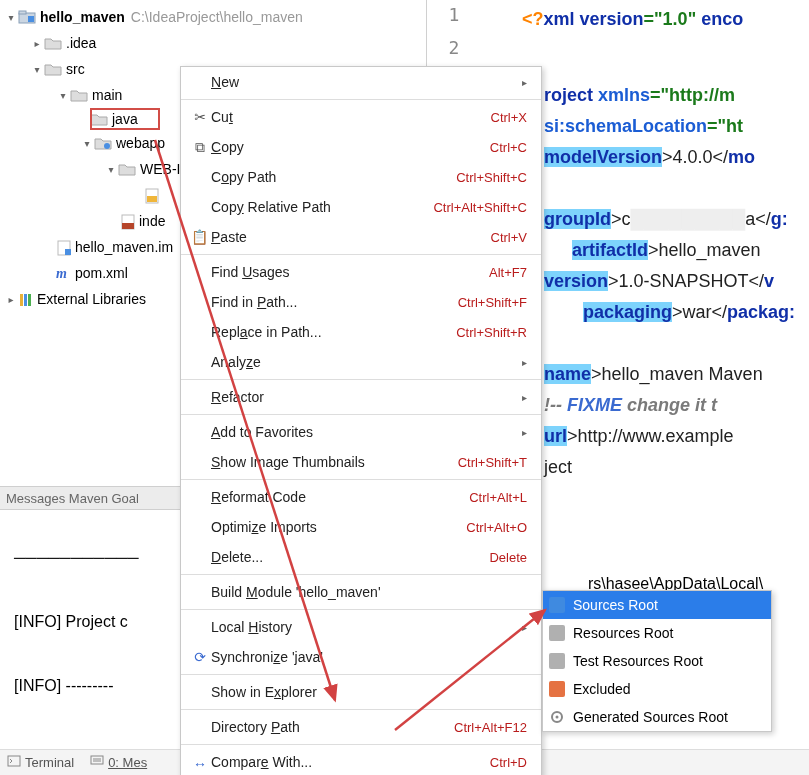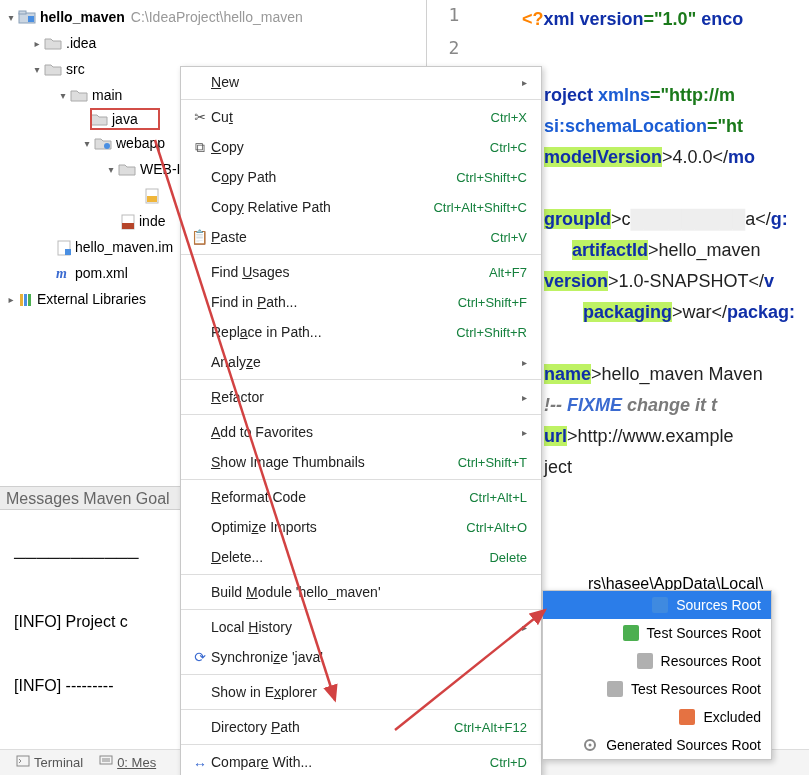--- a/index.html
+++ b/index.html
@@ -19,47 +19,47 @@
     .gutter { position: absolute; left: 426px; top: 0; width: 55px; height: 470px; border-left: 1px solid #d0d0d0; background: #fff; }
     .gutter-line { height: 33px; text-align: center; color: #888; font-family: Consolas, monospace; font-size: 18px; padding-top: 4px; }
     .code { position: absolute; left: 500px; top: 0; right: 0; font-family: Consolas, "Courier New", monospace; font-size: 18px; line-height: 31px; white-space: pre; color: #222; }
     .code .pi { color: #ff8300; font-weight: bold; }
     .code .gr { color: #1b7a1b; font-weight: bold; }
     .code .bl { color: #1b5dd4; font-weight: bold; }
     .code .kw { color: #102fa8; font-weight: bold; }
     .code .str { color: #1b7a1b; font-weight: bold; }
     .code .cm { color: #7a7a7a; font-style: italic; font-weight: bold; }
     .code .fx { color: #3a6ad0; font-style: italic; font-weight: bold; }
-    .tag-bg { background: #bef264; }
+    .tag-bg { background: #7dd3fc; }
     .censor { background: #eee; color: #eee; }
 
     
     .ctx { position: absolute; left: 180px; top: 66px; width: 362px; background: #fff; border: 1px solid #c8c8c8; box-shadow: 2px 2px 6px rgba(0,0,0,.2); }
     .ctx .item { display: flex; align-items: center; height: 30px; padding: 0 14px 0 8px; }
     .ctx .ic { width: 22px; display: inline-flex; justify-content: center; color: #555; }
     .ctx .lbl { flex: 1; color: #222; }
     .ctx .lbl u { text-decoration: underline; }
-    .ctx .sc  { color: #15803d; font-size: 13px; }
+    .ctx .sc  { color: #b91c1c; font-size: 13px; }
     .ctx .sub { color: #666; font-size: 10px; margin-left: auto; }
     .ctx .sep { height: 1px; background: #ddd; margin: 2px 0; }
 
     
     .submenu { position: absolute; left: 542px; top: 590px; width: 230px; background: #fff; border: 1px solid #c8c8c8; box-shadow: 2px 2px 6px rgba(0,0,0,.2); }
-    .submenu .item { display: flex; align-items: center; height: 28px; padding: 0 10px 0 6px; justify-content: flex-end; }
+    .submenu .item { display: flex; align-items: center; height: 28px; padding: 0 10px 0 6px; }
     .submenu .sqic { width: 16px; height: 16px; margin-right: 8px; border-radius: 2px; }
     .submenu .gearic { width:16px; height:16px; margin-right:8px; }
     .submenu .hl { background: #2b7de9; color: #fff; }
 
     
-    .msg-bar { position: absolute; left: 0; top: 486px; width: 183px; background: #ececec; border-top: 1px solid #cfcfcf; border-bottom: 1px solid #cfcfcf; height: 24px; padding-left: 6px; color: #666; font-size: 16px; line-height: 24px; }
+    .msg-bar { position: absolute; left: 0; top: 486px; width: 183px; background: #ececec; border-top: 1px solid #cfcfcf; border-bottom: 1px solid #cfcfcf; height: 24px; padding-left: 6px; color: #666; font-size: 13px; line-height: 24px; }
     .msg-body { position: absolute; left: 0; top: 510px; width: 186px; height: 230px; font-family: Consolas, monospace; font-size: 16px; line-height: 32px; white-space: pre; padding-left: 14px; overflow: hidden; }
     .msg-right { position: absolute; left: 542px; top: 510px; right: 0; height: 86px; font-family: Consolas, monospace; font-size: 16px; line-height: 32px; white-space: pre; overflow: hidden; }
 
     
-    .btabs { position: absolute; left: 0; bottom: 0; height: 26px; display: flex; align-items: center; background: #f4f4f4; width: 100%; padding-left: 16px; gap: 16px; border-top: 1px solid #ddd; }
+    .btabs { position: absolute; left: 0; bottom: 0; height: 26px; display: flex; align-items: center; background: #f4f4f4; width: 100%; padding-left: 7px; gap: 16px; border-top: 1px solid #ddd; }
     .btab { display: flex; align-items: center; gap: 4px; color: #555; font-size: 13px; }
     .btab u { text-decoration: underline; }
 
     
     svg.arrows { position: absolute; left:0; top:0; width:809px; height:775px; pointer-events:none; }
   </style>
 </head>
 <body>
 
 <div class="tree">
@@ -361,24 +361,20 @@
     </div>
 
 </div>
 
 <div class="submenu">
   <div class="item hl">
     <span class="sqic" style="background:#3f8ae0;"></span>
     <span>Sources Root</span>
   </div>
   <div class="item">
-    <span class="sqic" style="background:#4caf50;"></span>
-    <span>Test Sources Root</span>
-  </div>
-  <div class="item">
     <span class="sqic" style="background:#b0b0b0;"></span>
     <span>Resources Root</span>
   </div>
   <div class="item">
     <span class="sqic" style="background:#b0b0b0;"></span>
     <span>Test Resources Root</span>
   </div>
   <div class="item">
     <span class="sqic" style="background:#e57242;"></span>
     <span>Excluded</span>

